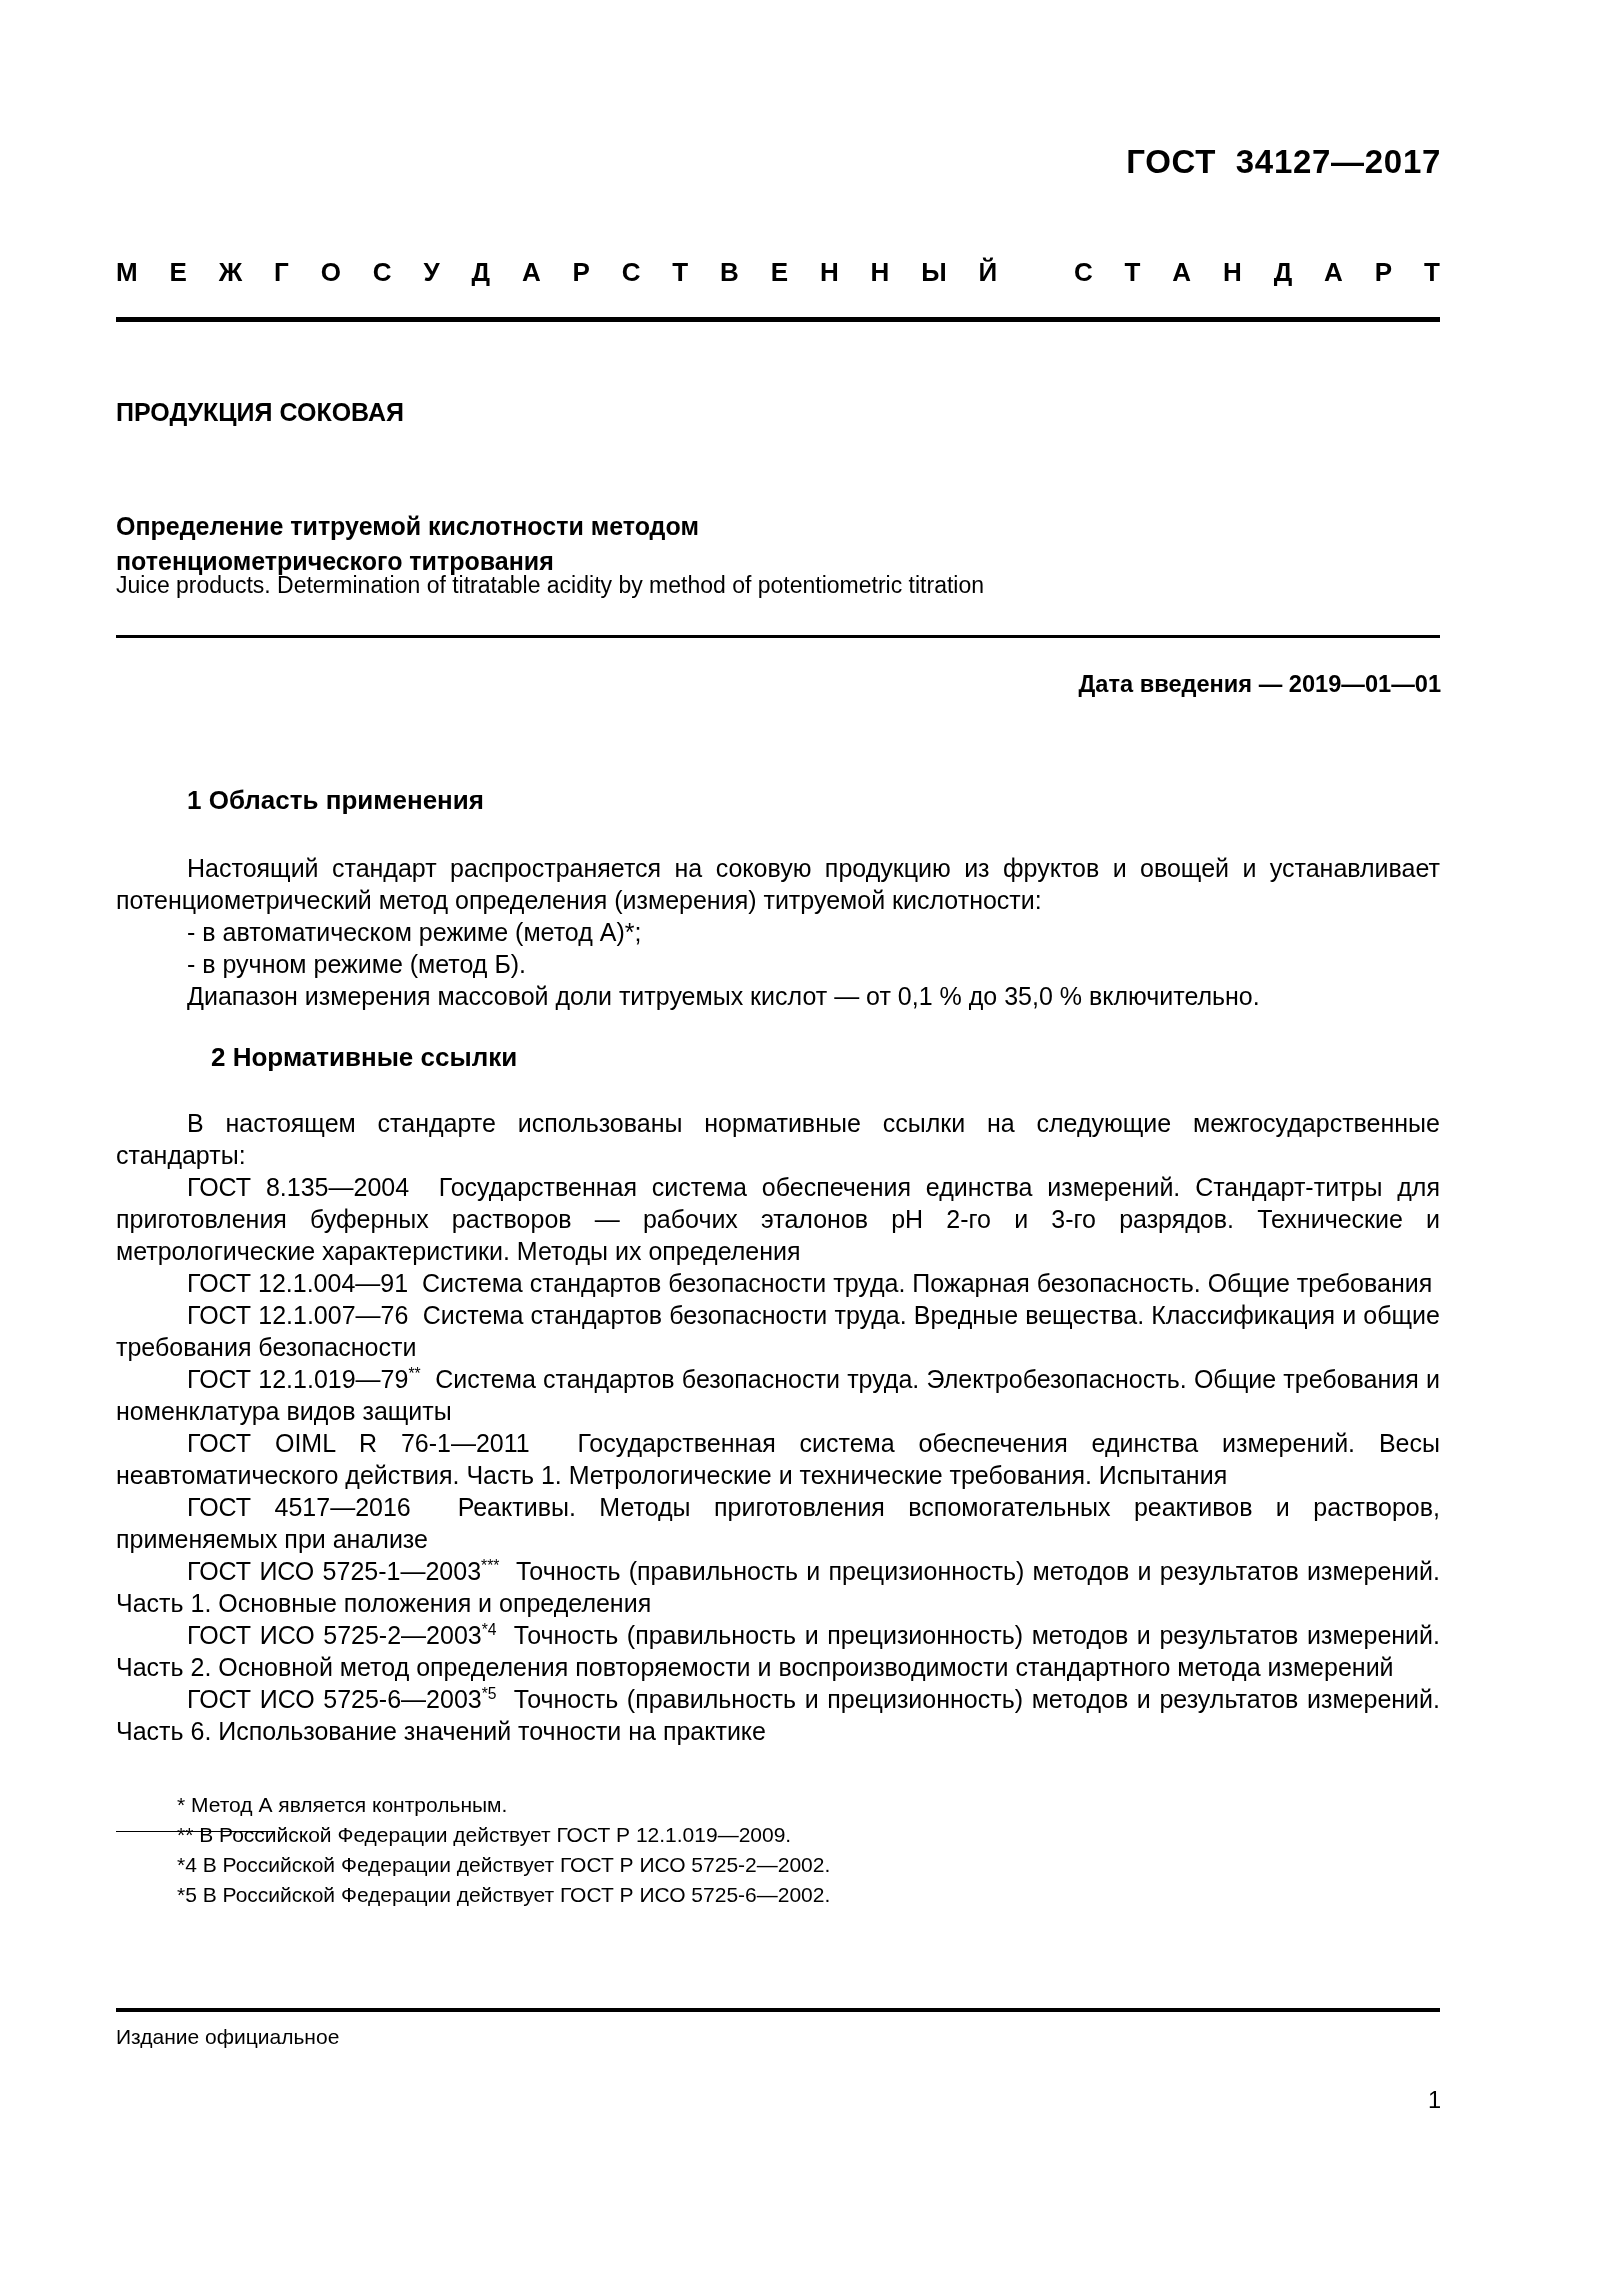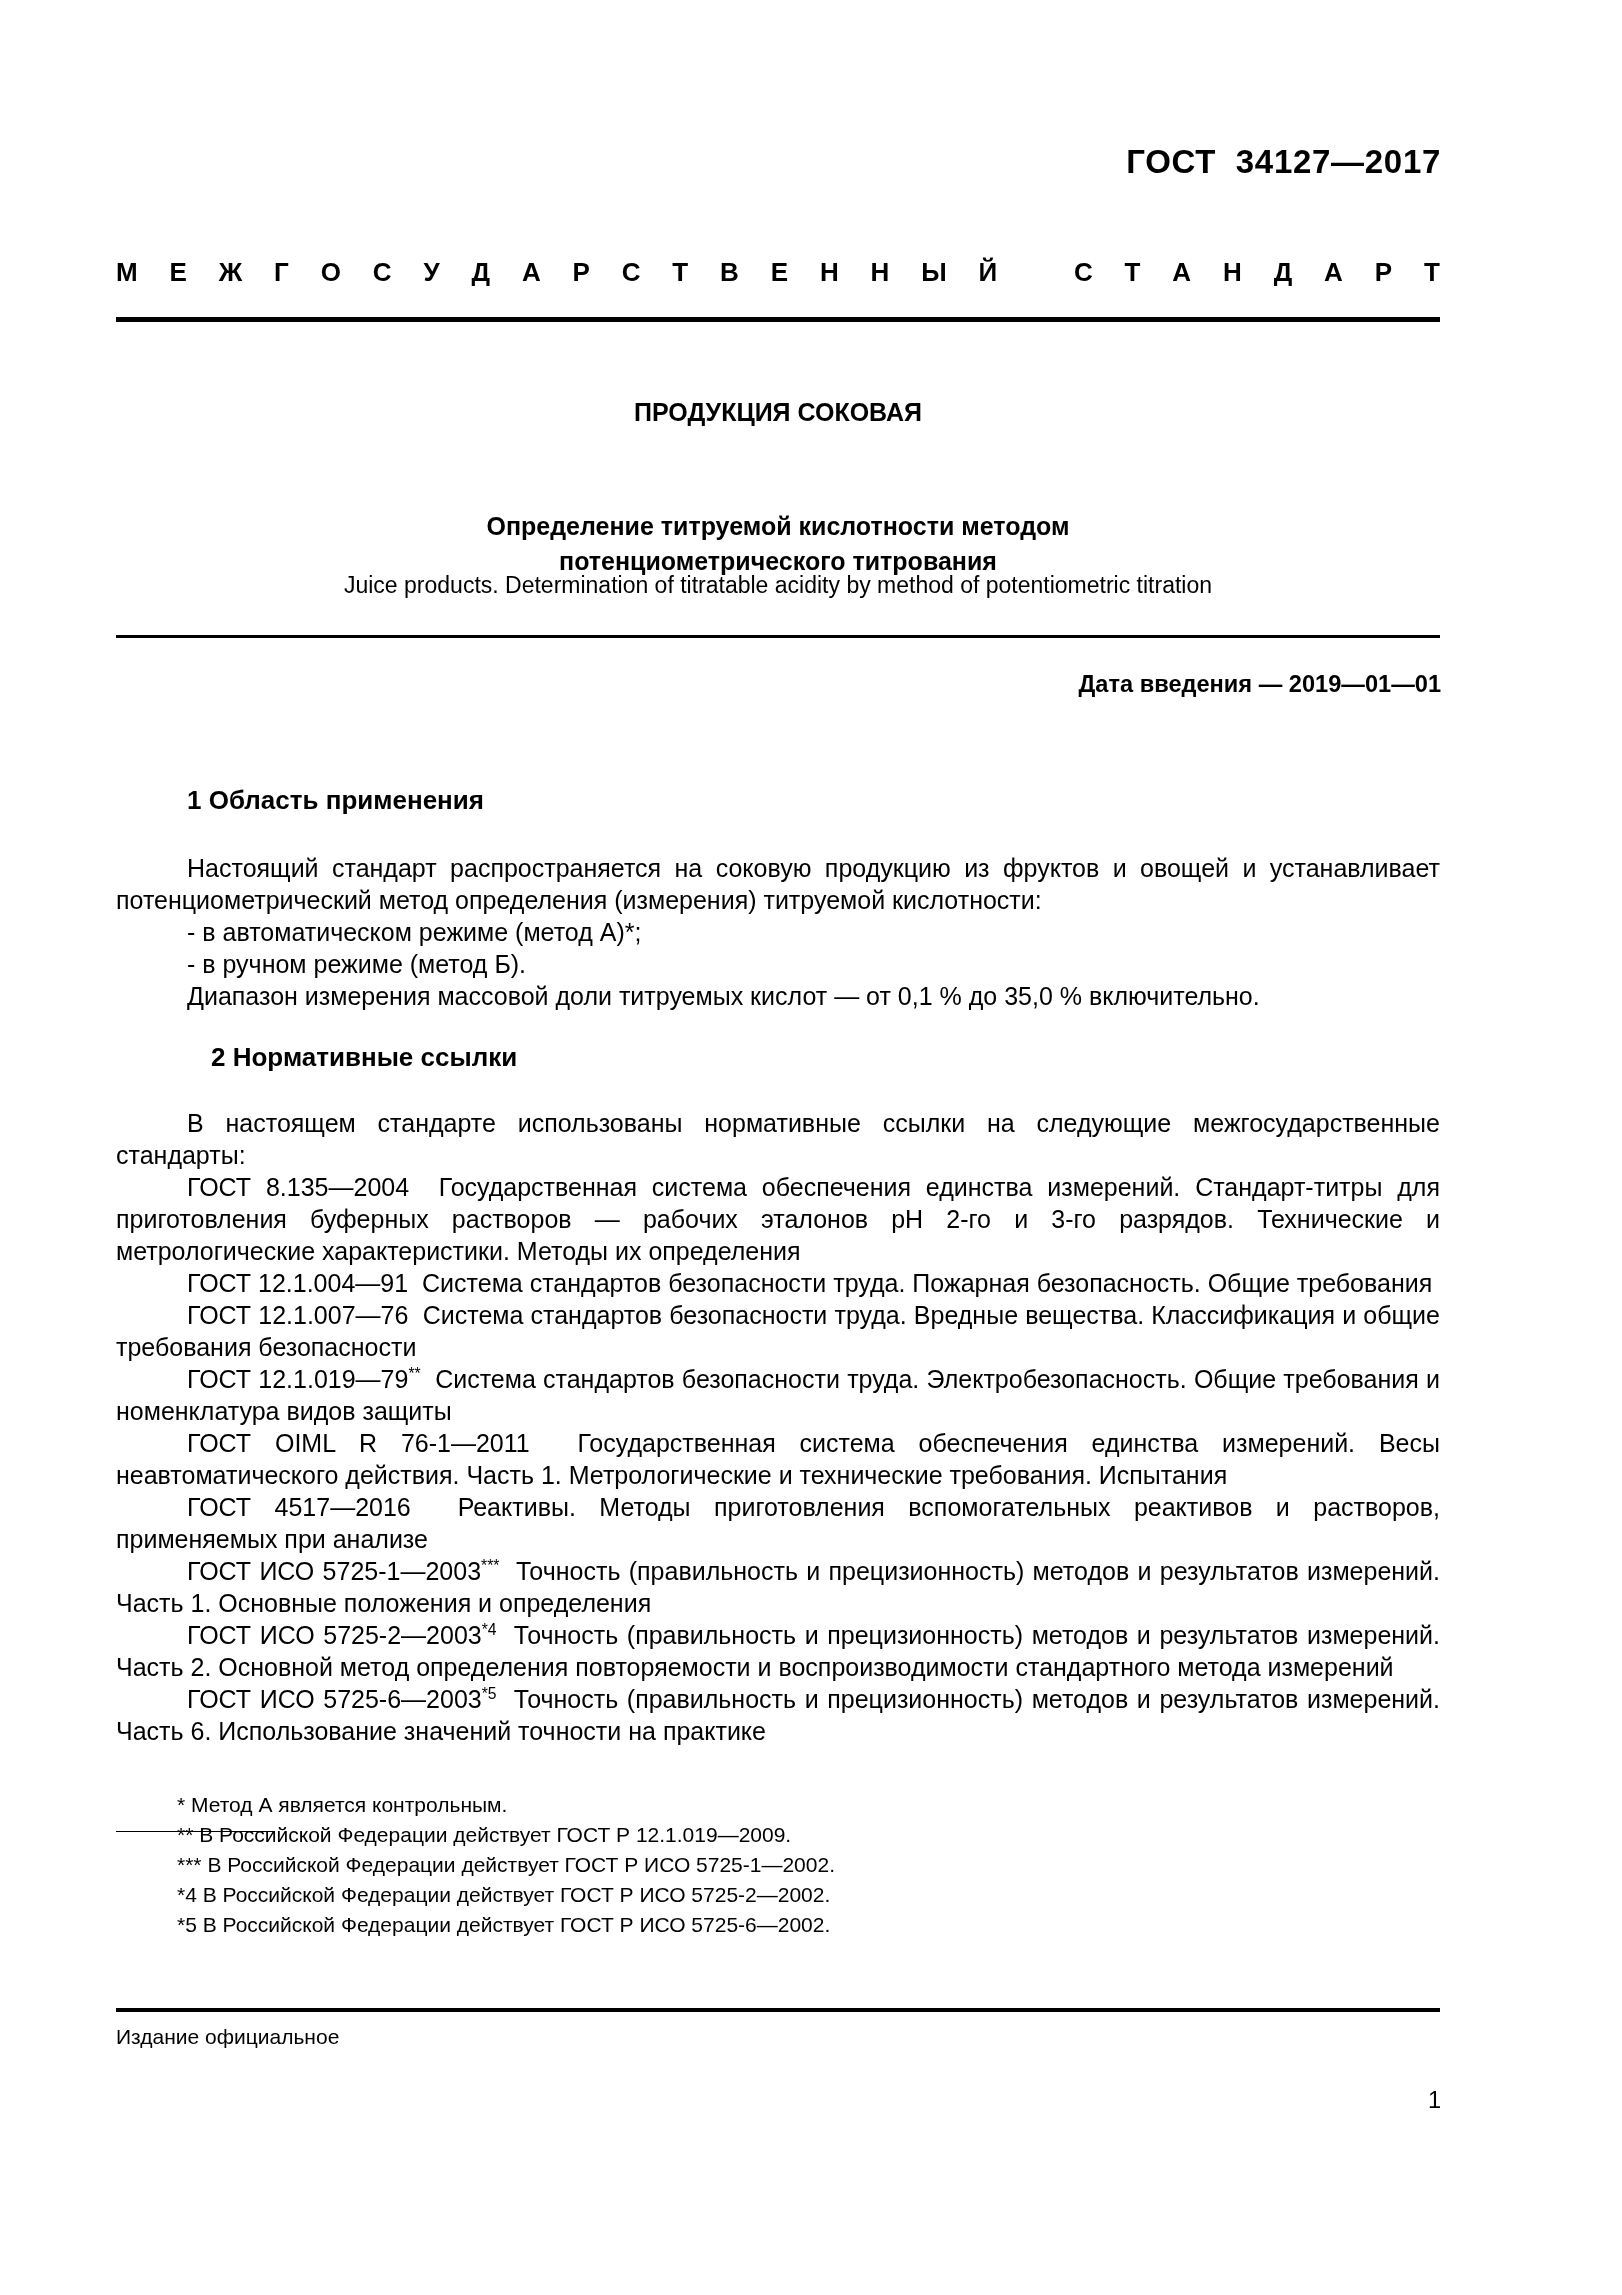--- a/index.html
+++ b/index.html
@@ -6,21 +6,21 @@
   body { width:1623px; height:2295px; position:relative; overflow:hidden;
          font-family:"Liberation Sans", "DejaVu Sans", sans-serif; color:#000; }
   .abs { position:absolute; }
   .doc-num { right:182px; top:143px; font-size:33px; font-weight:bold; letter-spacing:0.7px; white-space:pre; }
   .banner { left:116px; width:1324px; top:257px; font-size:26px; font-weight:bold;
             display:flex; justify-content:space-between; }
   .banner span { display:inline-block; }
   .rule-thick { left:116px; width:1324px; height:5.2px; background:#000; }
   .rule-mid { left:116px; width:1324px; height:3.3px; background:#000; }
   .rule-thin { left:116px; width:157px; height:1.3px; background:#000; }
-  .center { left:116px; width:1324px; text-align:center; }
+  .center { left:116px; width:1324px; }
   .title-main { top:398px; font-size:25px; font-weight:bold; }
   .title-sub { top:466px; font-size:25px; font-weight:bold; line-height:35px;margin-top:43px; }
   .title-en { top:572px; font-size:23px; }
   .date { right:182px; top:671px; font-size:23.6px; font-weight:bold; }
   .h1 { left:187px; font-size:26px; font-weight:bold; }
   .body-text { left:116px; width:1324px; font-size:25px; line-height:32px; }
   .p { text-align:justify; text-align-last:left; }
   .indent { text-indent:71px; }
   .li { padding-left:71px; }
   sup { font-size:15.7px; line-height:0; vertical-align:super; }
@@ -93,21 +93,20 @@
       <div class="p indent"><span>ГОСТ ИСО 5725-1—2003</span><sup>***</sup>&nbsp;&nbsp;<span>Точность (правильность и прецизионность) методов и результатов измерений. Часть 1. Основные положения и определения</span></div>
       <div class="p indent"><span>ГОСТ ИСО 5725-2—2003</span><sup>*4</sup>&nbsp;&nbsp;<span>Точность (правильность и прецизионность) методов и результатов измерений. Часть 2. Основной метод определения повторяемости и воспроизводимости стандартного метода измерений</span></div>
       <div class="p indent"><span>ГОСТ ИСО 5725-6—2003</span><sup>*5</sup>&nbsp;&nbsp;<span>Точность (правильность и прецизионность) методов и результатов измерений. Часть 6. Использование значений точности на практике</span></div>
     </div>
 </div>
 
 <div class="abs rule-thin" style="top:1831px;"></div>
 <div class="abs fn" style="top:1790px;" id="fn-list">
     <div><span>*</span> <span>Метод А является контрольным.</span></div>
     <div><span>**</span> <span>В Российской Федерации действует ГОСТ Р 12.1.019—2009.</span></div>
-    <div><span>***</span> <span>В Российской Федерации действует ГОСТ Р ИСО 5725-1—2002.</span></div>
     <div><span>*4</span> <span>В Российской Федерации действует ГОСТ Р ИСО 5725-2—2002.</span></div>
     <div><span>*5</span> <span>В Российской Федерации действует ГОСТ Р ИСО 5725-6—2002.</span></div>
   </div>
 
 <div class="abs rule-thick" style="top:2008px; height:3.9px;"></div>
 <div class="abs edition">Издание официальное</div>
 <div class="abs page-num">1</div>
 
 
 </body></html>

